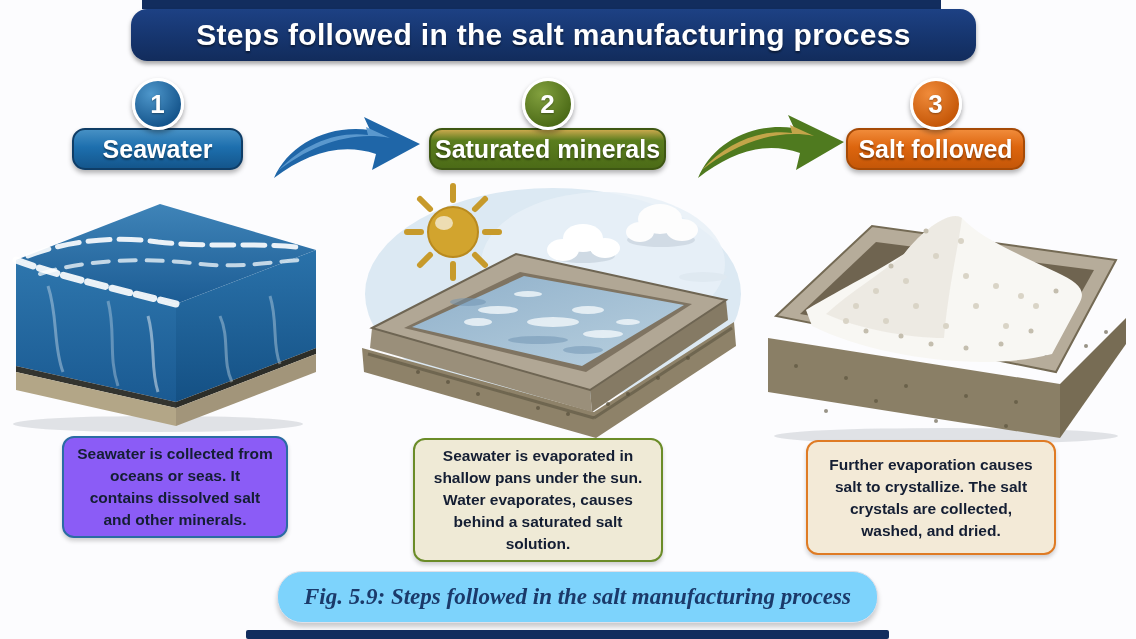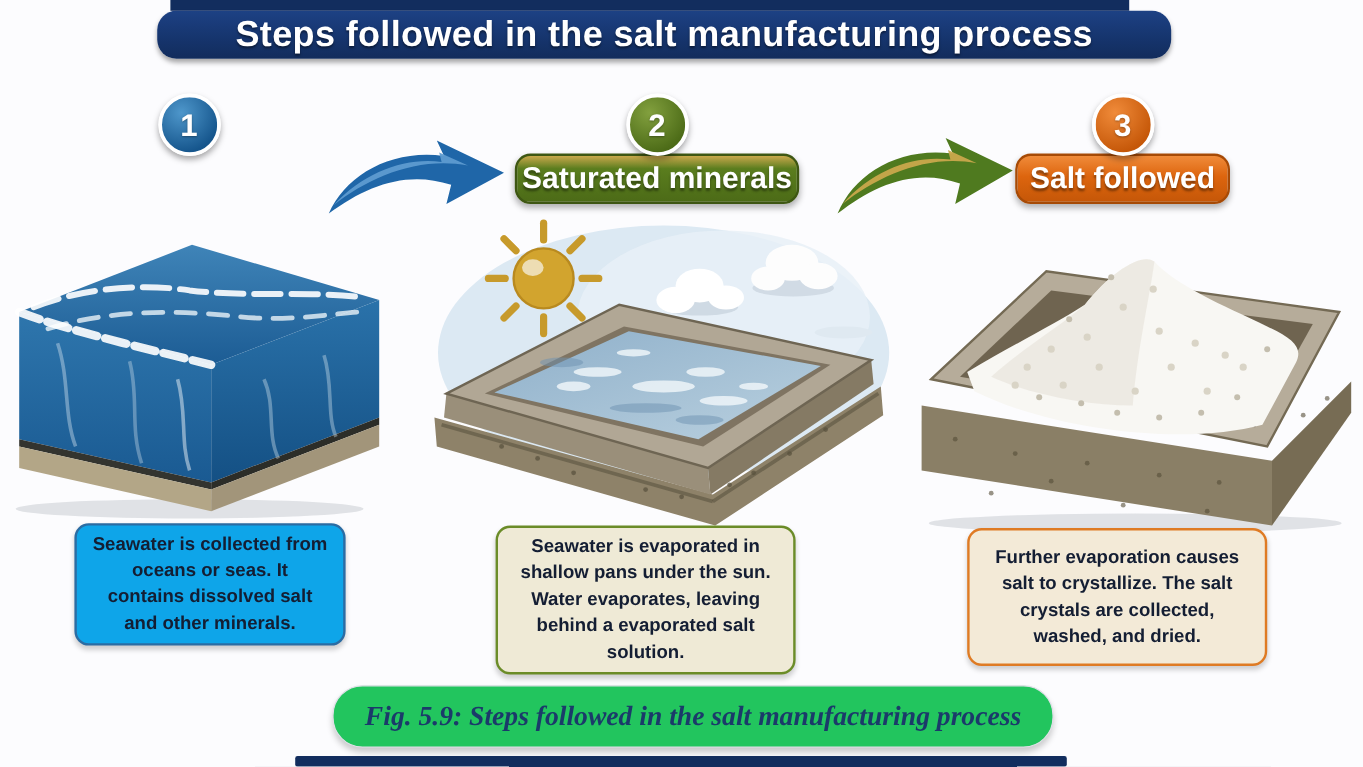--- a/index.html
+++ b/index.html
@@ -3,21 +3,21 @@
 <meta charset="utf-8">
 <style>
   html,body { margin:0; padding:0; background:#e8e8ec; }
   .canvas {
     position:relative; width:1136px; height:639px; overflow:hidden;
     background:#fcfcfe; font-family:"Liberation Sans", sans-serif;
   }
   
   .top-strip { position:absolute; left:142px; top:0; width:799px; height:9px; background:#122d5e; }
   .banner {
-    position:absolute; left:131px; top:9px; width:845px; height:40px;
+    position:absolute; left:131px; top:9px; width:845px; height:52px;
     background:linear-gradient(#1d4184,#16356e 55%,#122c5c);
     border-radius:16px; display:flex; align-items:center; justify-content:center;
     box-shadow:0 3px 4px rgba(0,0,0,.35);
   }
   .banner-title {
     color:#ffffff; font-size:30px; font-weight:bold; letter-spacing:.3px;
     text-shadow:0 2px 2px rgba(0,0,0,.45); margin:0;
   }
   
   .step-group { position:absolute; display:flex; flex-direction:column; align-items:center; }
@@ -42,46 +42,47 @@
   .arrow { position:absolute; }
   
   .illus { position:absolute; }
   
   .desc {
     position:absolute; border-radius:12px; box-sizing:border-box;
     display:flex; align-items:center; justify-content:center; text-align:center;
     font-weight:bold; color:#141e33; font-size:15.5px; line-height:1.42;
     padding:8px 12px; box-shadow:0 3px 4px rgba(0,0,0,.18);
   }
-  .desc-blue   { left:62px;  top:436px; width:226px; height:102px; background:#0ea5e9; border:2px solid #2b6ca3; }
+  .desc-blue   { left:62px;  top:436px; width:226px; height:102px; background:#8b5cf6; border:2px solid #2b6ca3; }
   .desc-green  { left:413px; top:438px; width:250px; height:124px; background:#efead6; border:2px solid #6b8c28; }
   .desc-orange { left:806px; top:440px; width:250px; height:115px; background:#f3ead7; border:2px solid #df7b24; }
   
   .caption {
     position:absolute; left:277px; top:571px; width:599px; height:50px;
-    background:#22c55e; border:1px solid #e0e0e8; border-radius:25px;
+    background:#7dd3fc; border:1px solid #e0e0e8; border-radius:25px;
     box-shadow:0 4px 5px rgba(0,0,0,.2);
     display:flex; align-items:center; justify-content:center;
     font-family:"Liberation Serif", serif; font-style:italic; font-weight:bold;
     font-size:23px; color:#1b3a6a;
   }
   .bottom-strip { position:absolute; left:246px; top:630px; width:643px; height:9px; background:#122d5e; border-radius:2px; }
 </style>
 </head>
 <body>
 
 <div class="canvas">
 
   <div class="top-strip"></div>
   <div class="banner">
     <h1 class="banner-title">Steps followed in the salt manufacturing process</h1>
   </div>
 
   <div class="step-group" style="left:72px; top:78px; width:171px;">
     <div class="step-circle circle-blue">1</div>
+    <div class="step-pill pill-blue">Seawater</div>
   </div>
 
   <svg class="arrow" style="left:268px; top:114px;" width="160" height="70" viewBox="0 0 160 70">
     <path d="M6,64 C20,32 58,10 102,16 L96,3 L152,30 L104,56 L108,40 C72,28 38,40 6,64 Z" fill="#1f66a8"></path>
     <path d="M10,57 C36,29 70,17 100,21 L98,13 L122,24 C82,16 40,33 10,57 Z" fill="#5e9bd0" opacity="0.95"></path>
   </svg>
 
   <div class="step-group" style="left:429px; top:78px; width:237px;">
     <div class="step-circle circle-green">2</div>
     <div class="step-pill pill-green">Saturated minerals</div>
@@ -242,19 +243,19 @@
       <circle cx="210" cy="162" r="2.5"></circle>
         <circle cx="245" cy="158" r="2.5"></circle>
         <circle cx="275" cy="145" r="2.5"></circle>
       <circle cx="300" cy="105" r="2.5"></circle>
         <circle cx="170" cy="45" r="2.5"></circle>
         <circle cx="135" cy="80" r="2.5"></circle>
     </g>
   </svg>
 
   <div class="desc desc-blue">Seawater is collected from oceans or seas. It contains dissolved salt and other minerals.</div>
-  <div class="desc desc-green">Seawater is evaporated in shallow pans under the sun. Water evaporates, leaving behind a evaporated salt solution.</div>
+  <div class="desc desc-green">Seawater is evaporated in shallow pans under the sun. Water evaporates, causes behind a saturated salt solution.</div>
   <div class="desc desc-orange">Further evaporation causes salt to crystallize. The salt crystals are collected, washed, and dried.</div>
 
   <div class="caption">Fig. 5.9: Steps followed in the salt manufacturing process</div>
   <div class="bottom-strip"></div>
 
 </div>
 
 </body></html>

